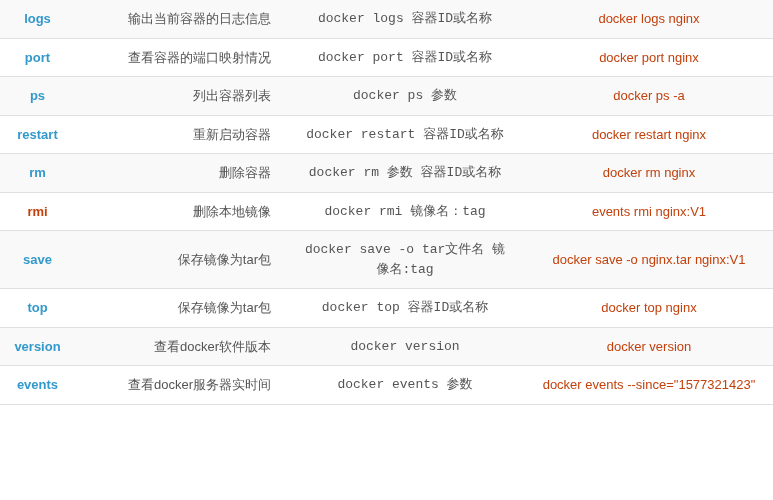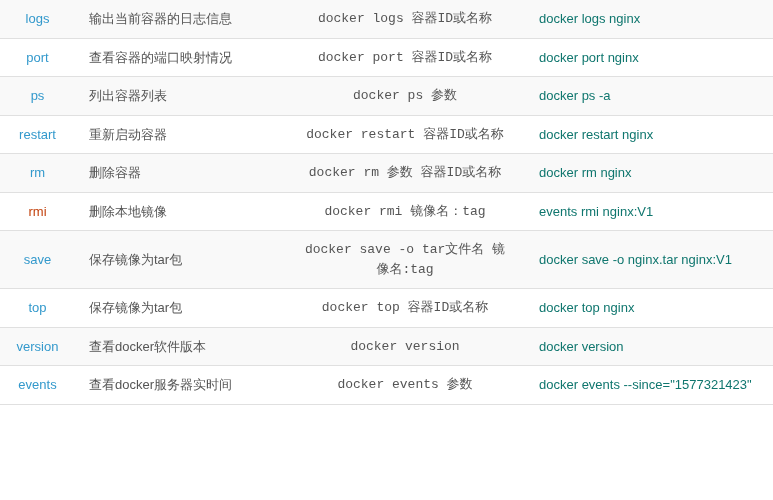--- a/index.html
+++ b/index.html
@@ -23,36 +23,37 @@
       background-color: #ffffff;
     }
     td {
       padding: 9px 14px;
       vertical-align: middle;
       line-height: 1.5;
     }
     td:first-child {
       width: 75px;
       color: #3399cc;
-      font-weight: normal;
+      font-weight: bold;
       text-align: center;
     }
     td:nth-child(2) {
       width: 210px;
       color: #555;
-      text-align: left;
+      text-align: right;
     }
     td:nth-child(3) {
       width: 240px;
       color: #555;
       text-align: center;
       font-family: Liberation Mono, monospace;
     }
     td:nth-child(4) {
-      color: #0f766e;
+      color: #c2410c;
+      text-align: center;
     }
   </style>
 </head>
 <body>
 
 <table>
   <tbody id="table-body">
       <tr>
         <td>logs</td>
         <td>输出当前容器的日志信息</td>

